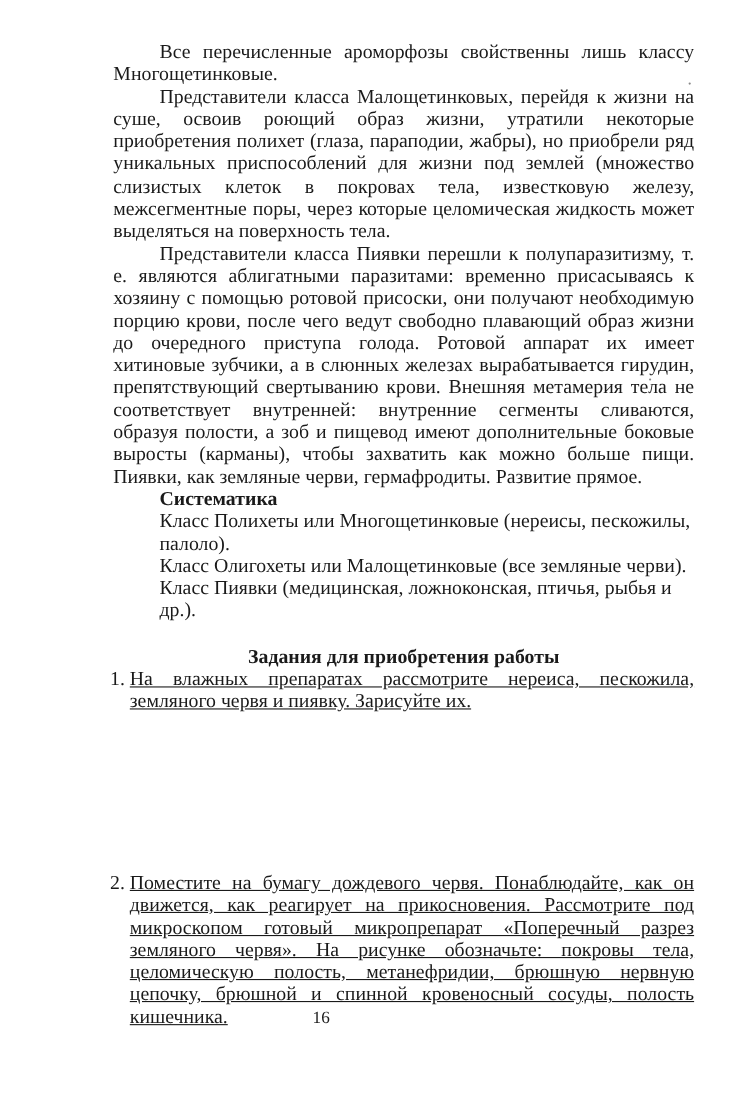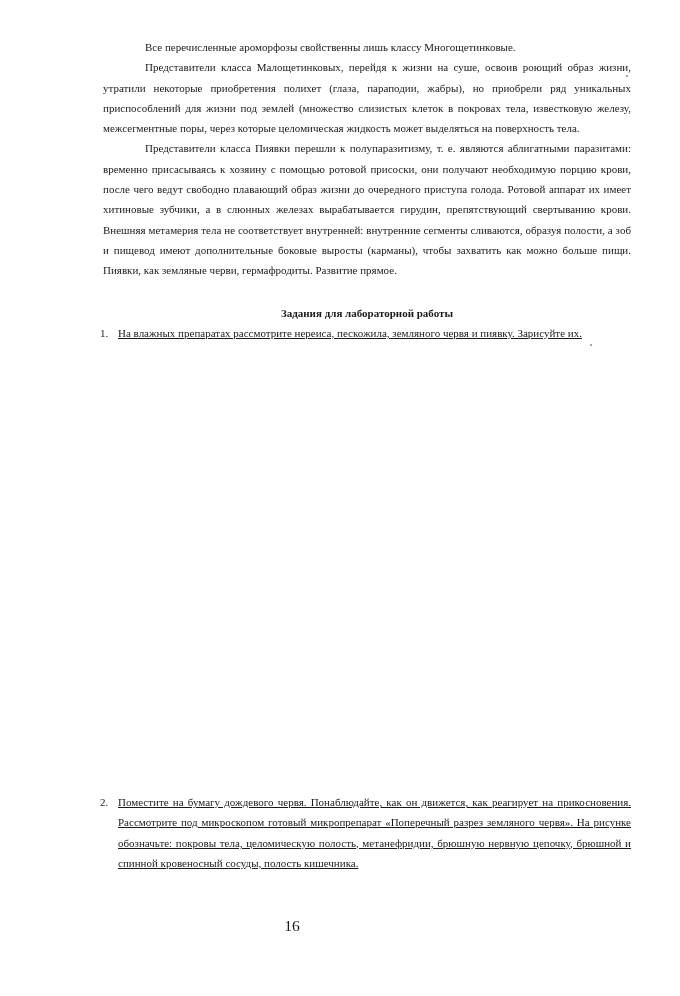--- a/index.html
+++ b/index.html
@@ -13,21 +13,21 @@
       position: relative;
       overflow: hidden;
       font-family: "Liberation Serif", "DejaVu Serif", serif;
       color: #1a1a1a;
     }
     .page {
       position: absolute;
       left: 103px;
       top: 37px;
       width: 528px;
-      font-size: 11px;
+      font-size: 18px;
       line-height: 20.3px;
     }
     p {
       margin: 0;
       text-align: justify;
     }
     .indent {
       text-indent: 42px;
     }
     .systematics {
@@ -87,22 +87,28 @@
 <body>
 
 <div class="page">
 
   <p class="indent">Все перечисленные ароморфозы свойственны лишь классу Многощетинковые.</p>
 
   <p class="indent">Представители класса Малощетинковых, перейдя к жизни на суше, освоив роющий образ  жизни, утратили некоторые приобретения полихет (глаза, параподии, жабры), но приобрели ряд уникальных приспособлений для жизни под землей (множество слизистых клеток в покровах тела, известковую железу, межсегментные поры, через которые целомическая жидкость может выделяться на поверхность тела.</p>
 
   <p class="indent">Представители класса Пиявки перешли к полупаразитизму, т. е. являются аблигатными паразитами: временно присасываясь к хозяину с помощью ротовой присоски, они получают необходимую порцию крови, после чего ведут свободно плавающий образ жизни до очередного приступа голода. Ротовой аппарат их имеет хитиновые зубчики, а в слюнных железах вырабатывается гирудин, препятствующий свертыванию крови. Внешняя метамерия тела не соответствует внутренней: внутренние сегменты сливаются, образуя полости, а зоб и пищевод имеют дополнительные боковые выросты (карманы), чтобы захватить как можно больше пищи. Пиявки, как земляные черви, гермафродиты. Развитие прямое.</p>
 
+  <div class="systematics">
+    <div class="sys-title">Систематика</div>
+    <div class="sys-line">Класс Полихеты или Многощетинковые (нереисы, пескожилы, палоло).</div>
+    <div class="sys-line">Класс Олигохеты или Малощетинковые (все земляные черви).</div>
+    <div class="sys-line">Класс Пиявки (медицинская, ложноконская, птичья, рыбья и др.).</div>
+  </div>
 
-  <div class="tasks-title">Задания для лабораторной работы</div>
+  <div class="tasks-title">Задания для приобретения работы</div>
 
   <div class="task task-1">
     <span class="task-num">1.</span>
     <span class="task-text">На влажных препаратах рассмотрите нереиса, пескожила, земляного червя и пиявку. Зарисуйте их.</span>
   </div>
 
   <div class="task task-2">
     <span class="task-num">2.</span>
     <span class="task-text">Поместите на бумагу дождевого червя. Понаблюдайте, как он движется, как реагирует на прикосновения. Рассмотрите под микроскопом готовый микропрепарат «Поперечный разрез земляного червя». На рисунке обозначьте: покровы тела, целомическую полость, метанефридии, брюшную нервную цепочку, брюшной и спинной кровеносный сосуды, полость кишечника.</span>
   </div>

